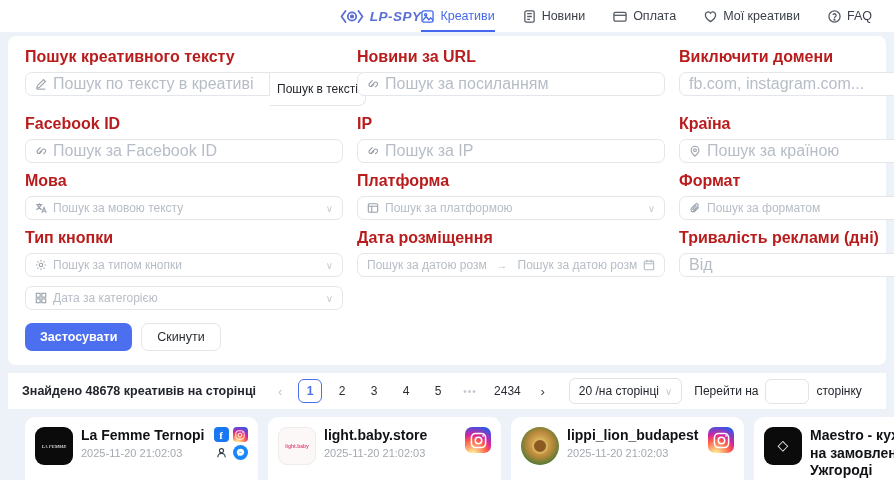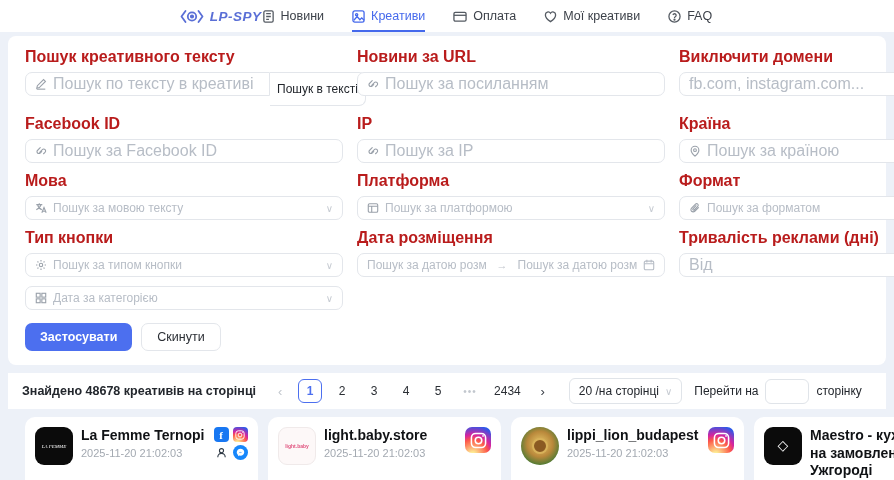--- a/index.html
+++ b/index.html
@@ -4,21 +4,21 @@
 <style>
   * { box-sizing: border-box; margin: 0; padding: 0; }
   html,body { width:894px; height:480px; overflow:hidden; }
   body {
     font-family: "Liberation Sans", "DejaVu Sans", sans-serif;
     background:#edf1f8; color:#1f2329; font-size:12px;
   }
   
   .header {
     height:32px; background:#fff; display:flex; align-items:center;
-    justify-content:center; padding:0 22px 0 20px;
+    justify-content:flex-end; padding:0 22px 0 20px;
   }
   .logo { display:flex; align-items:center; gap:6px; }
   .logo-text { color:#5a6fd6; font-weight:800; font-style:italic; font-size:13.5px; letter-spacing:.5px; }
   .nav { display:flex; align-items:center; gap:28px; height:32px; }
   .nav-item { display:flex; align-items:center; gap:6px; height:32px; cursor:pointer;
               color:#3c4149; font-size:12.5px; border-bottom:2px solid transparent; padding-top:2px;}
   .nav-item svg { stroke:#555b63; }
   .nav-item.active { color:#4569ec; border-bottom-color:#4569ec; }
   .nav-item.active svg { stroke:#4569ec; }
 
@@ -112,38 +112,38 @@
       <svg width="24" height="15" viewBox="0 0 24 15" fill="none" stroke="#5a6fd6" stroke-width="1.8" stroke-linecap="round" stroke-linejoin="round">
         <path d="M5.5 2 L1.5 7.5 L5.5 13"></path>
           <path d="M18.5 2 L22.5 7.5 L18.5 13"></path>
         <circle cx="12" cy="7.5" r="4.2"></circle>
           <circle cx="12" cy="7.5" r="1.2" fill="#5a6fd6"></circle>
       </svg>
     </span>
     <span class="logo-text">LP-SPY</span>
   </div>
   <div class="nav">
-    <div class="nav-item">
-      <span class="icn">
-        <svg width="13" height="13" viewBox="0 0 14 14" fill="none" stroke-width="1.4">
-            <rect x="2" y="1" width="10" height="12" rx="1.5"></rect>
-            <path d="M4.5 4h5M4.5 7h5M4.5 10h3"></path>
-          </svg>
-      </span>
-      <span>Новини</span>
-    </div>
     <div class="nav-item active">
       <span class="icn">
         <svg width="13" height="13" viewBox="0 0 14 14" fill="none" stroke-width="1.4">
             <rect x="1" y="1" width="12" height="12" rx="2"></rect>
             <circle cx="5" cy="5" r="1.2"></circle>
             <path d="M2 11l3.5-4 3 3.5 2-2L13 11"></path>
           </svg>
       </span>
       <span>Креативи</span>
+    </div>
+    <div class="nav-item">
+      <span class="icn">
+        <svg width="13" height="13" viewBox="0 0 14 14" fill="none" stroke-width="1.4">
+            <rect x="2" y="1" width="10" height="12" rx="1.5"></rect>
+            <path d="M4.5 4h5M4.5 7h5M4.5 10h3"></path>
+          </svg>
+      </span>
+      <span>Новини</span>
     </div>
     <div class="nav-item">
       <span class="icn">
         <svg width="14" height="13" viewBox="0 0 15 13" fill="none" stroke-width="1.4">
             <rect x="1" y="2" width="13" height="9.5" rx="1.5"></rect>
             <path d="M1 5.2h13"></path>
           </svg>
       </span>
       <span>Оплата</span>
     </div>

